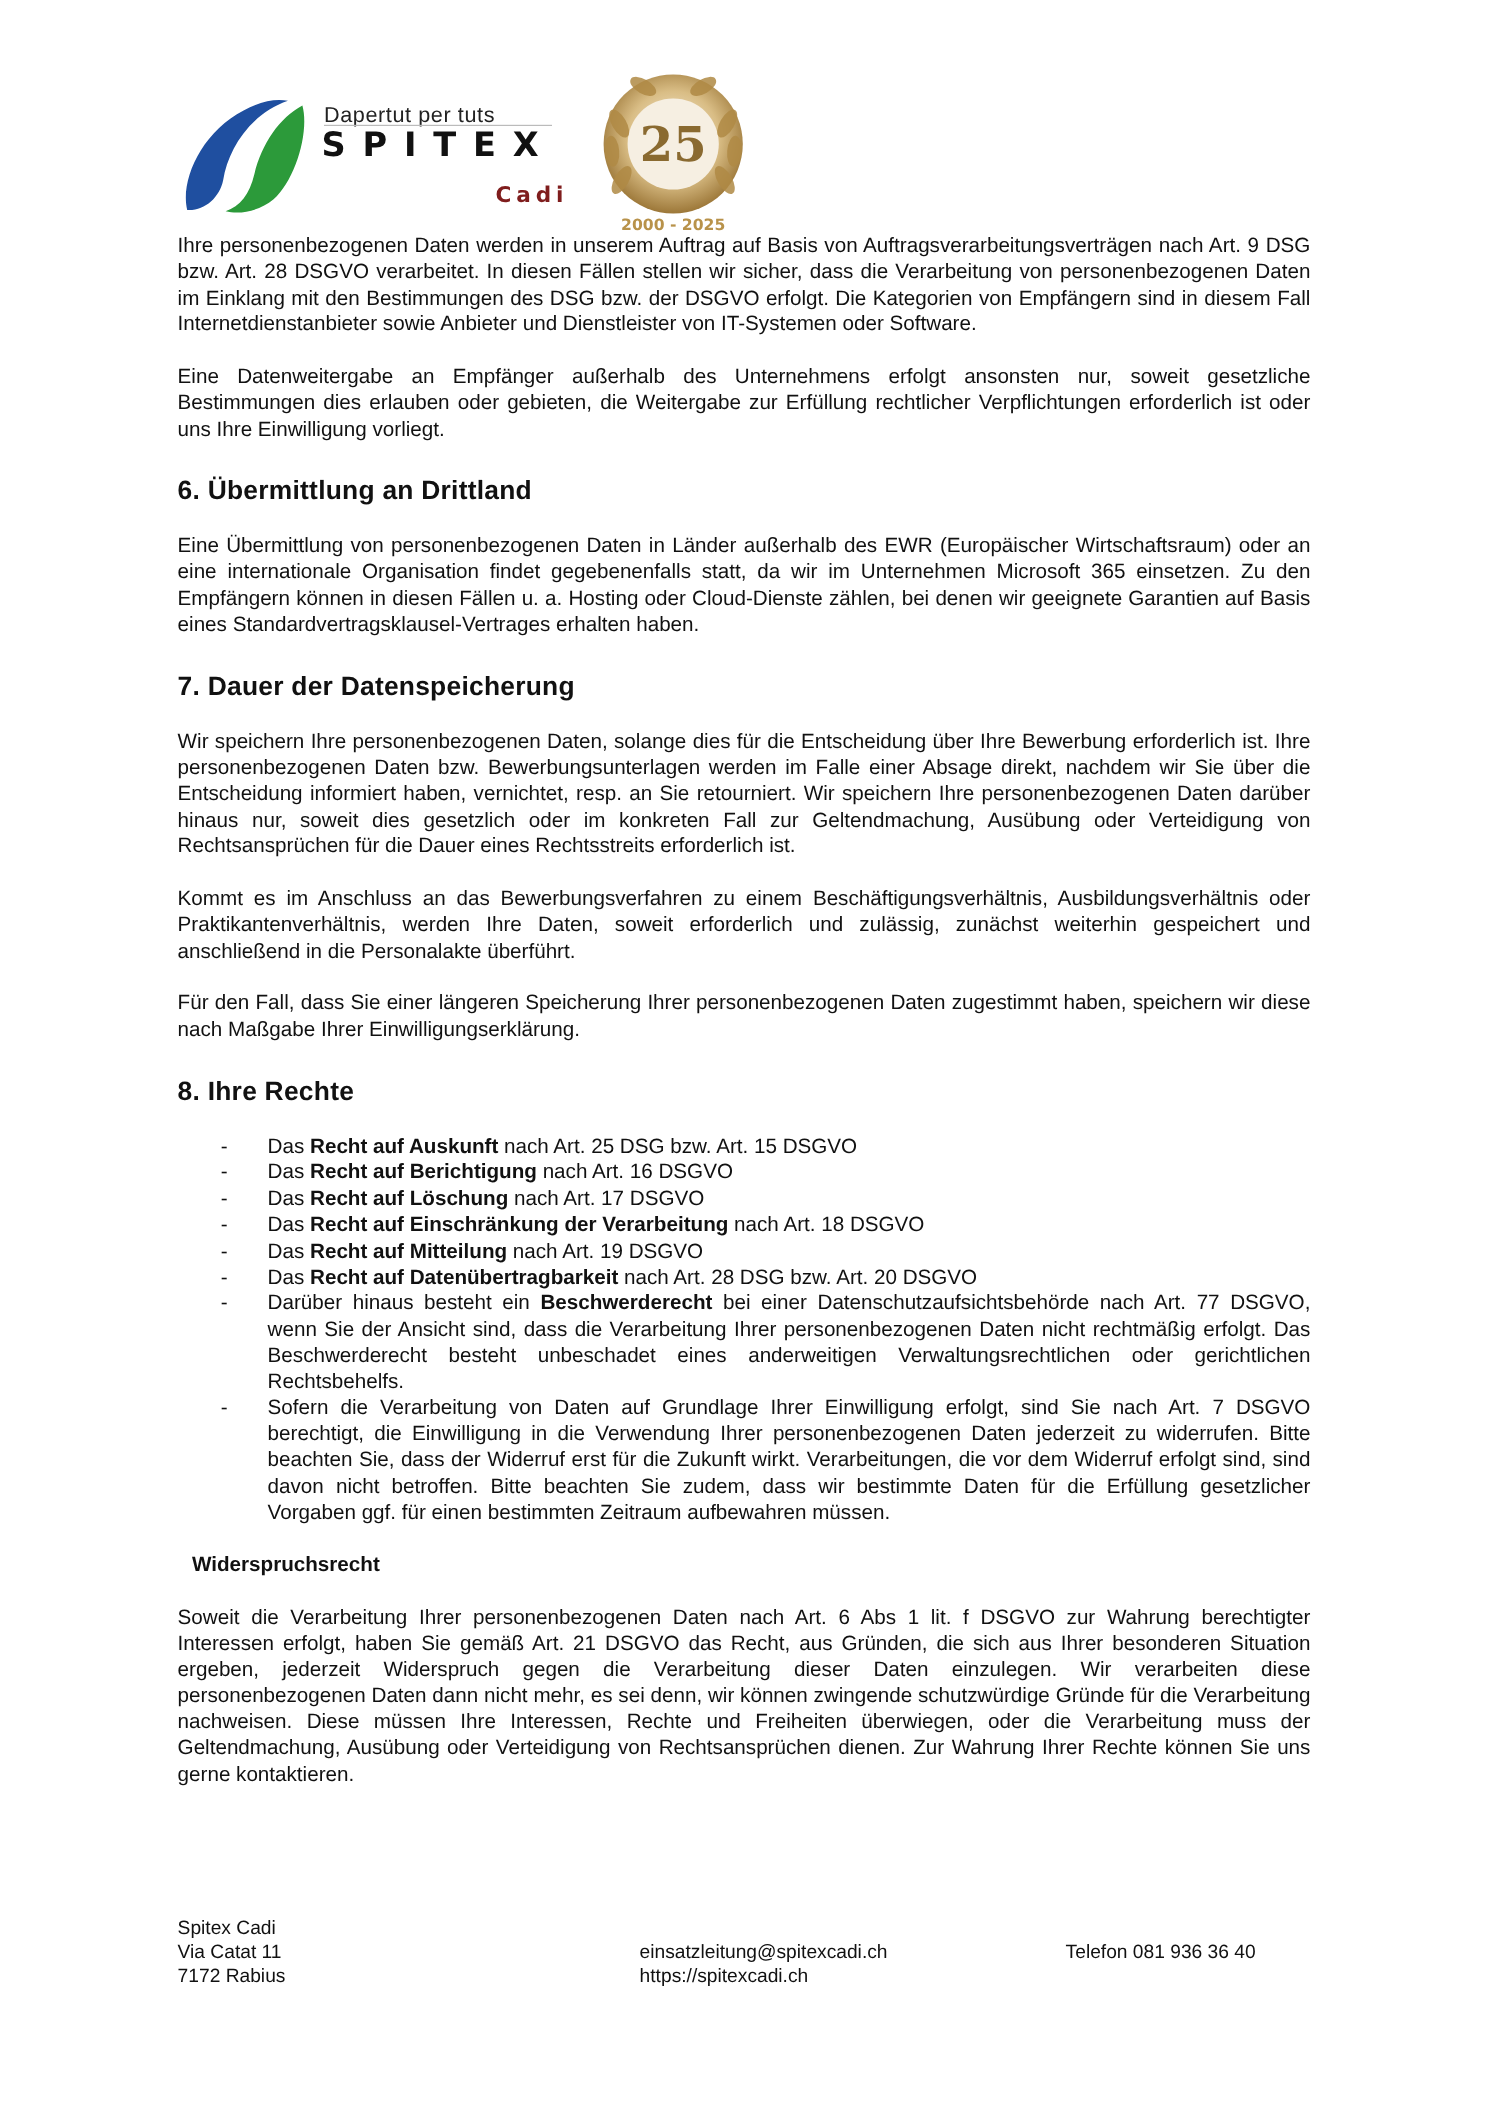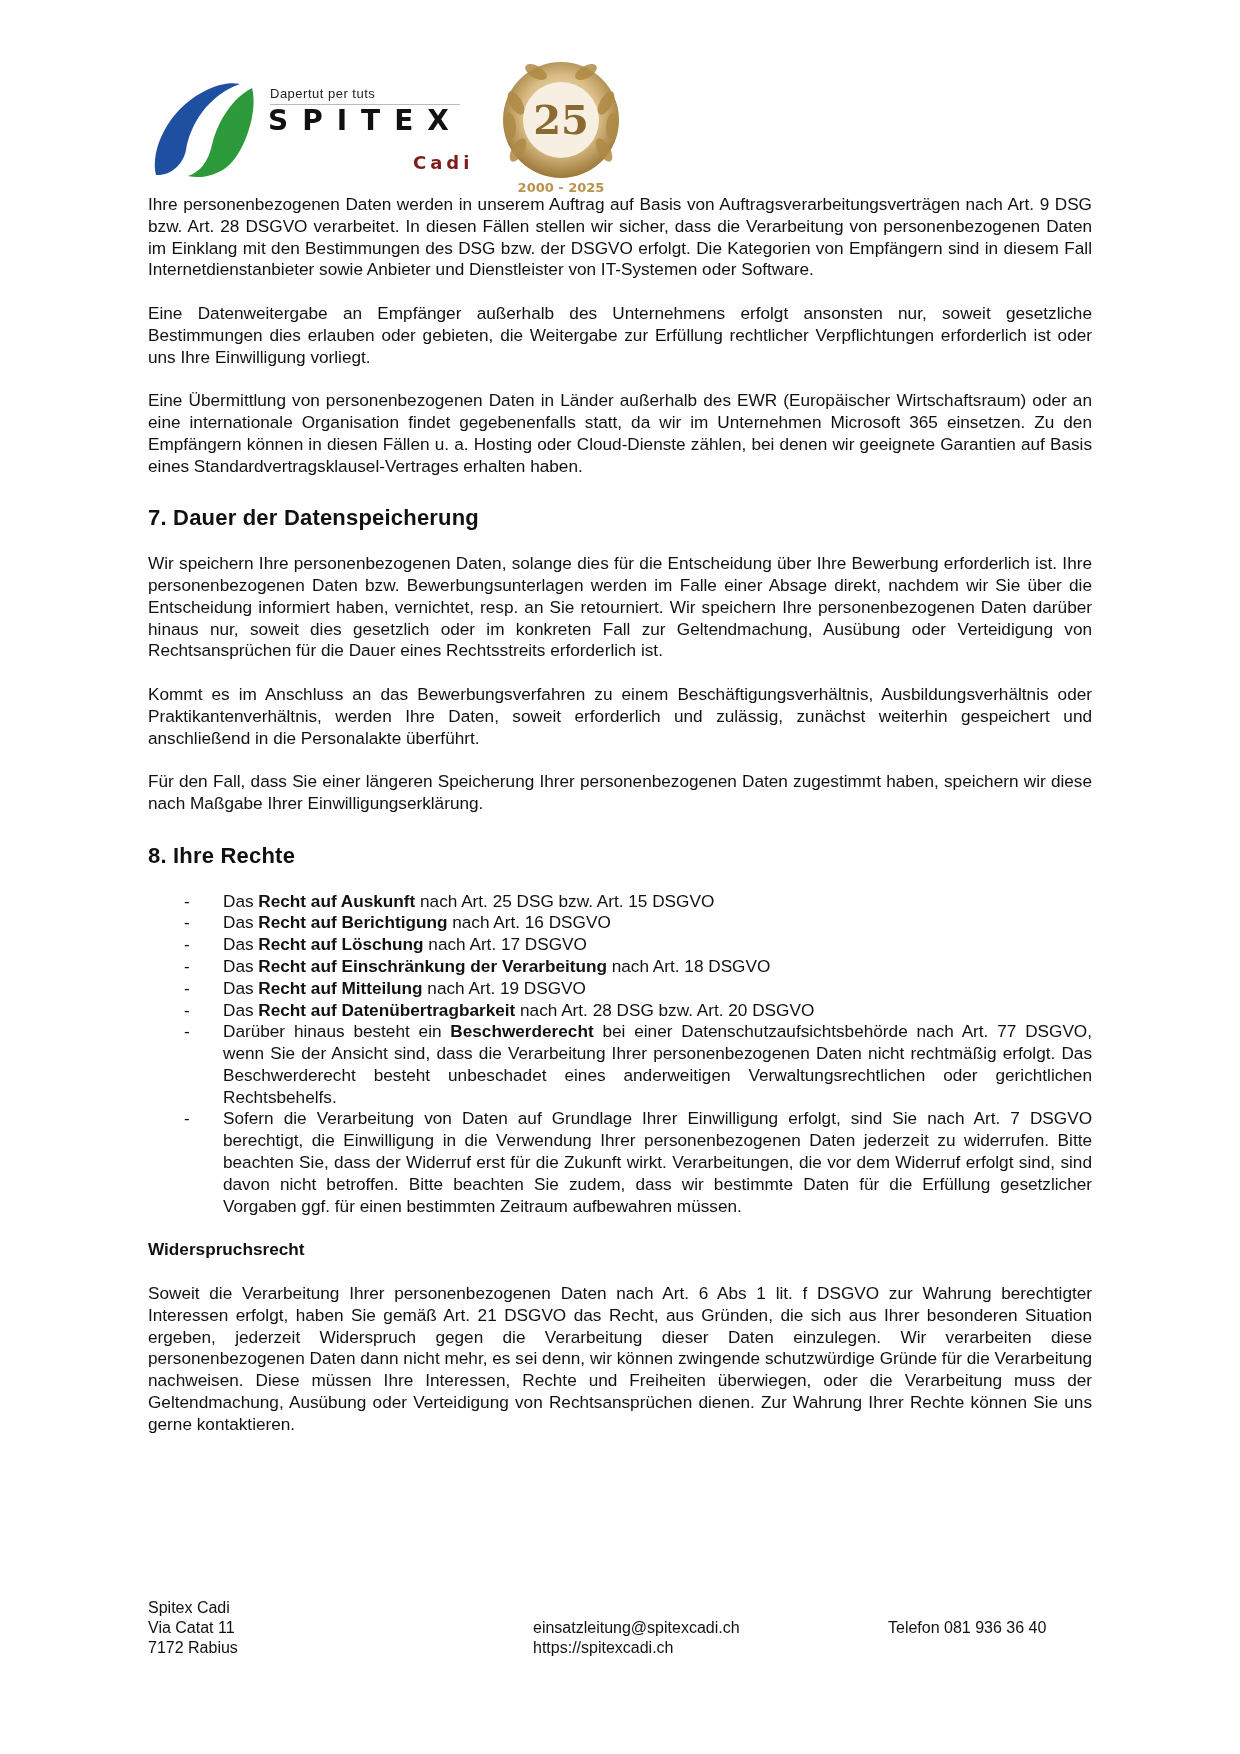--- a/index.html
+++ b/index.html
@@ -1,29 +1,29 @@
 <!DOCTYPE html>
 <html><head>
 <meta charset="utf-8">
 <style>
   html, body { margin: 0; padding: 0; background: #ffffff; }
   body { width: 1240px; height: 1754px; position: relative; overflow: hidden;
          font-family: "Liberation Sans", sans-serif; color: #111; }
   .page { position: absolute; left: 0; top: 0; width: 1240px; height: 1754px; }
   .header { position: absolute; left: 148px; top: 72px; width: 500px; height: 130px; }
   .swoosh { position: absolute; left: 0; top: 8px; width: 110px; height: 100px; }
-  .tagline { position: absolute; left: 122px; top: 14px; font-size: 13px; color: #222; letter-spacing: 0.5px; }
+  .tagline { position: absolute; left: 122px; top: 14px; font-size: 18px; color: #222; letter-spacing: 0.5px; }
   .tag-rule { position: absolute; left: 122px; top: 32px; width: 190px; height: 1px; background: #bbb; }
   .brand { position: absolute; left: 120px; top: 32px; font-size: 28px; font-weight: bold; letter-spacing: 14px; color: #111; font-family: "DejaVu Sans", sans-serif; }
   .brand-sub { position: absolute; left: 265px; top: 80px; font-size: 18px; font-weight: bold; letter-spacing: 4px; color: #7f1d1d; font-family: "DejaVu Sans", sans-serif; }
   .badge { position: absolute; left: 348px; top: -14px; width: 130px; height: 140px; }
   .content { position: absolute; left: 148px; top: 194px; width: 944px; font-size: 17.2px; line-height: 21.8px; }
   p { margin: 0 0 21.8px 0; text-align: justify; }
   h2 { font-size: 22px; font-weight: bold; margin: 30px 0 24px 0; letter-spacing: 0.2px; }
-  h3 { font-size: 17.2px; font-weight: bold; margin: 8px 0 22px 0; }
+  h3 { font-size: 17.2px; font-weight: bold; margin: 8px 0 22px 12px; }
   ul.rights { list-style: none; margin: 0 0 21.8px 0; padding: 0; }
   ul.rights li { position: relative; padding-left: 75px; text-align: justify; }
   ul.rights li .dash { position: absolute; left: 36px; top: 0; }
   .footer { position: absolute; left: 148px; top: 1598px; width: 944px; font-size: 16px; line-height: 20px; }
   .f-col { position: absolute; top: 0; }
   .f-col.c1 { left: 0; }
   .f-col.c2 { left: 385px; top: 20px; }
   .f-col.c3 { left: 740px; top: 20px; }
   .bold { font-weight: normal; }
 </style>
@@ -63,20 +63,21 @@
       </g>
       <text x="65" y="76" text-anchor="middle" font-family="DejaVu Serif, serif" font-size="40" font-weight="bold" fill="#8a6a30">25</text>
       <text x="65" y="134" text-anchor="middle" font-family="DejaVu Sans, sans-serif" font-size="13" font-weight="bold" fill="#b8924a">2000 - 2025</text>
     </svg>
   </div>
 
   <div class="content">
     <p>Ihre personenbezogenen Daten werden in unserem Auftrag auf Basis von Auftragsverarbeitungsverträgen nach Art. 9 DSG bzw. Art. 28 DSGVO verarbeitet. In diesen Fällen stellen wir sicher, dass die Verarbeitung von personenbezogenen Daten im Einklang mit den Bestimmungen des DSG bzw. der DSGVO erfolgt. Die Kategorien von Empfängern sind in diesem Fall Internetdienstanbieter sowie Anbieter und Dienstleister von IT-Systemen oder Software.</p>
     <p>Eine Datenweitergabe an Empfänger außerhalb des Unternehmens erfolgt ansonsten nur, soweit gesetzliche Bestimmungen dies erlauben oder gebieten, die Weitergabe zur Erfüllung rechtlicher Verpflichtungen erforderlich ist oder uns Ihre Einwilligung vorliegt.</p>
 
+    <h2>6. Übermittlung an Drittland</h2>
     <p>Eine Übermittlung von personenbezogenen Daten in Länder außerhalb des EWR (Europäischer Wirtschaftsraum) oder an eine internationale Organisation findet gegebenenfalls statt, da wir im Unternehmen Microsoft 365 einsetzen. Zu den Empfängern können in diesen Fällen u. a. Hosting oder Cloud-Dienste zählen, bei denen wir geeignete Garantien auf Basis eines Standardvertragsklausel-Vertrages erhalten haben.</p>
 
     <h2>7. Dauer der Datenspeicherung</h2>
     <p>Wir speichern Ihre personenbezogenen Daten, solange dies für die Entscheidung über Ihre Bewerbung erforderlich ist. Ihre personenbezogenen Daten bzw. Bewerbungsunterlagen werden im Falle einer Absage direkt, nachdem wir Sie über die Entscheidung informiert haben, vernichtet, resp. an Sie retourniert. Wir speichern Ihre personenbezogenen Daten darüber hinaus nur, soweit dies gesetzlich oder im konkreten Fall zur Geltendmachung, Ausübung oder Verteidigung von Rechtsansprüchen für die Dauer eines Rechtsstreits erforderlich ist.</p>
     <p>Kommt es im Anschluss an das Bewerbungsverfahren zu einem Beschäftigungsverhältnis, Ausbildungsverhältnis oder Praktikantenverhältnis, werden Ihre Daten, soweit erforderlich und zulässig, zunächst weiterhin gespeichert und anschließend in die Personalakte überführt.</p>
     <p>Für den Fall, dass Sie einer längeren Speicherung Ihrer personenbezogenen Daten zugestimmt haben, speichern wir diese nach Maßgabe Ihrer Einwilligungserklärung.</p>
 
     <h2>8. Ihre Rechte</h2>
     <ul class="rights">
       <li><span class="dash">-</span><span>Das </span><b>Recht auf Auskunft</b><span> nach Art. 25 DSG bzw. Art. 15 DSGVO</span></li>

